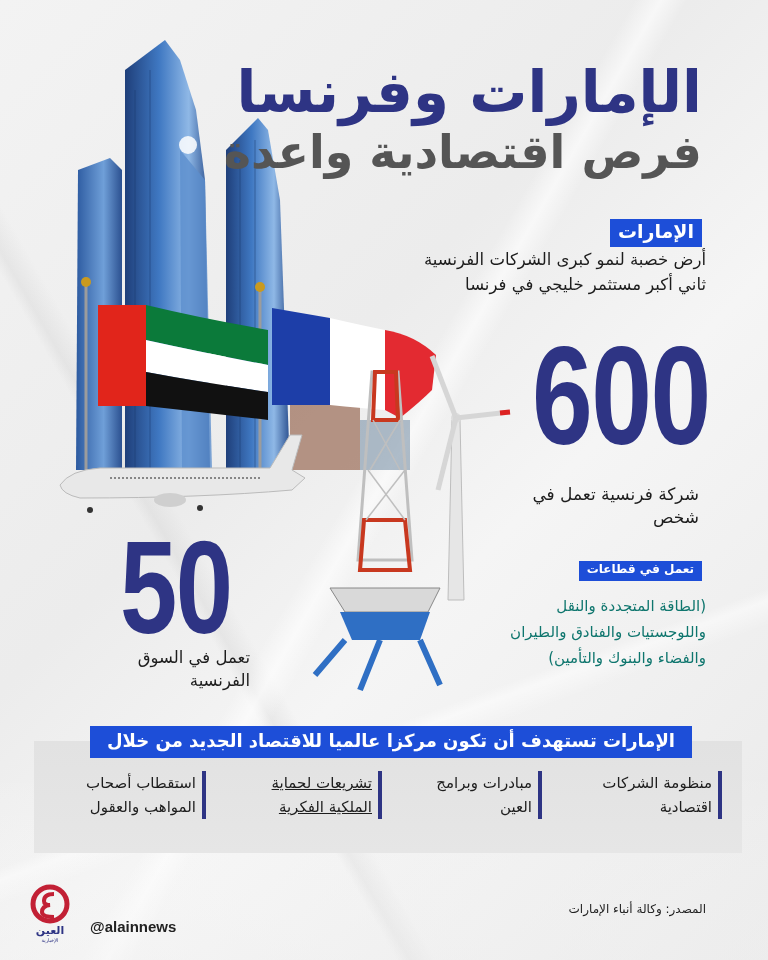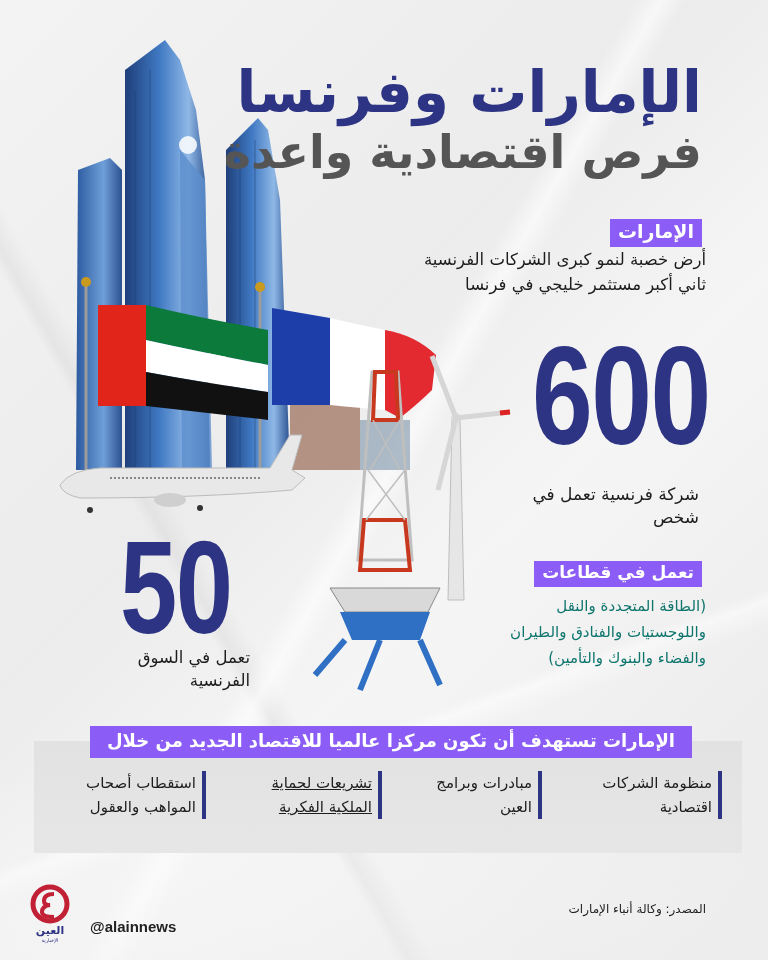--- a/index.html
+++ b/index.html
@@ -30,42 +30,42 @@
       position: absolute; right: 66px; top: 128px;
       font-size: 46px; font-weight: bold; color: #555555;
       line-height: 1.05;
     }
 
     
     .illustration { position: absolute; left: 0; top: 0; width: 768px; height: 960px; }
 
     
     .tag {
-      position: absolute; background: #8b5cf6; color: #ffffff;
+      position: absolute; background: #1d4ed8; color: #ffffff;
       font-weight: bold; padding: 2px 8px 4px; line-height: 1.15;
     }
     .tag-uae { right: 66px; top: 219px; font-size: 19px; }
     .uae-lines {
       position: absolute; right: 62px; top: 247px; width: 360px; text-align: right;
       font-size: 16.5px; line-height: 25px; color: #1d1d1d;
     }
 
     .big-num {
       position: absolute; color: #2e3484; font-weight: bold;
       font-family: "Liberation Sans", sans-serif; letter-spacing: -2px;
       transform: scaleX(0.78); transform-origin: right top;
     }
     .num-600 { right: 58px; top: 326px; font-size: 140px; line-height: 1; }
     .num-50  { left: 120px; top: 522px; font-size: 132px; line-height: 1; transform-origin: left top; }
 
     .block-600 {
       position: absolute; right: 69px; top: 483px; width: 220px; text-align: right;
       font-size: 17px; line-height: 23px; color: #1d1d1d;
     }
-    .tag-sectors { right: 66px; top: 561px; font-size: 17px; text-align: center; }
+    .tag-sectors { right: 66px; top: 561px; font-size: 12px; text-align: center; }
     .sectors-text {
       position: absolute; right: 62px; top: 593px; width: 240px; text-align: right;
       font-size: 15px; line-height: 26px; color: #0f766e;
     }
     .block-50 {
       position: absolute; left: 100px; top: 646px; width: 150px; text-align: right;
       font-size: 16.5px; line-height: 23px; color: #1d1d1d;
     }
 
     

